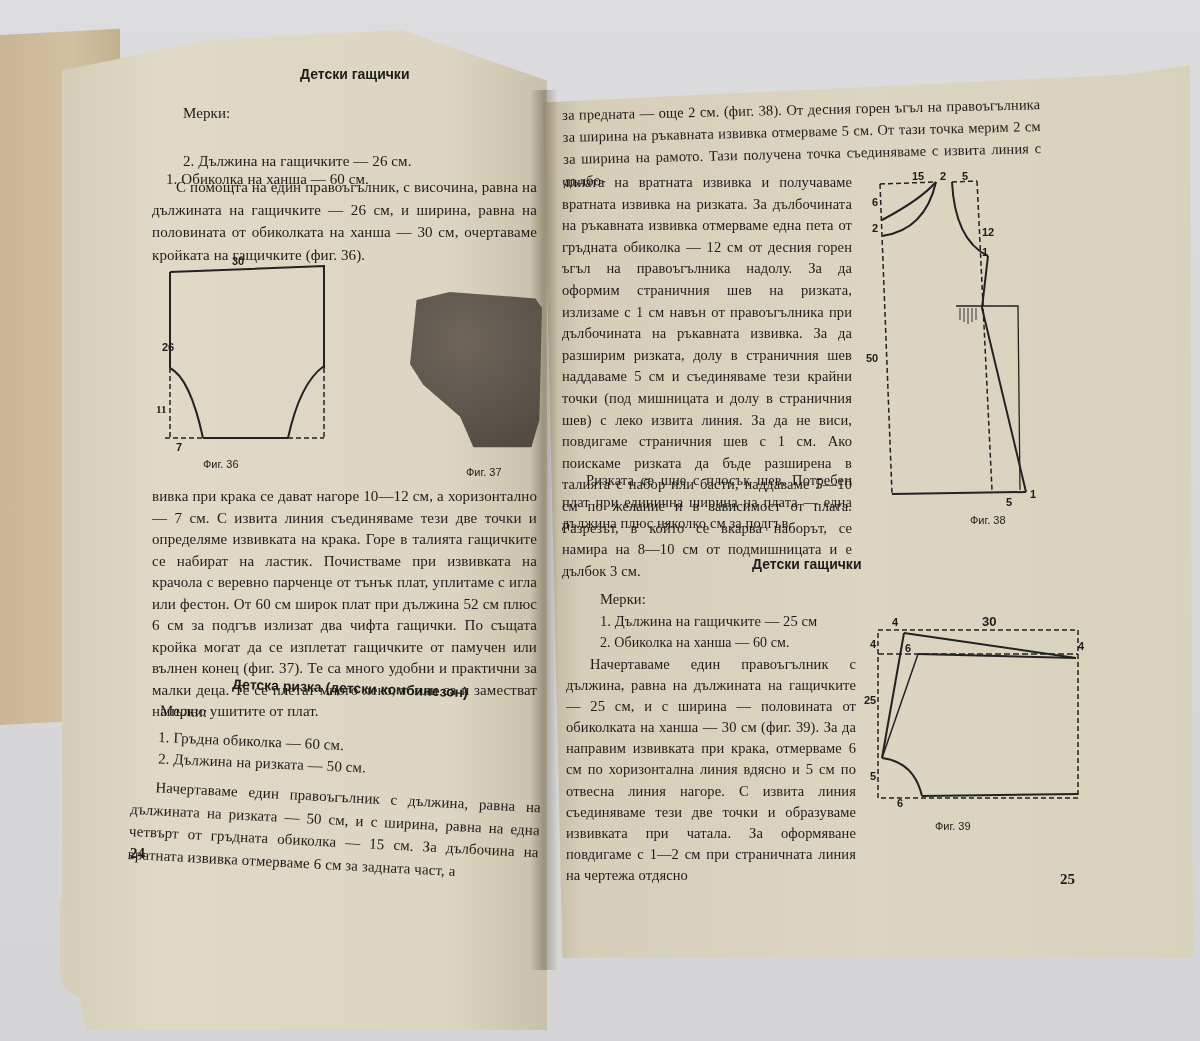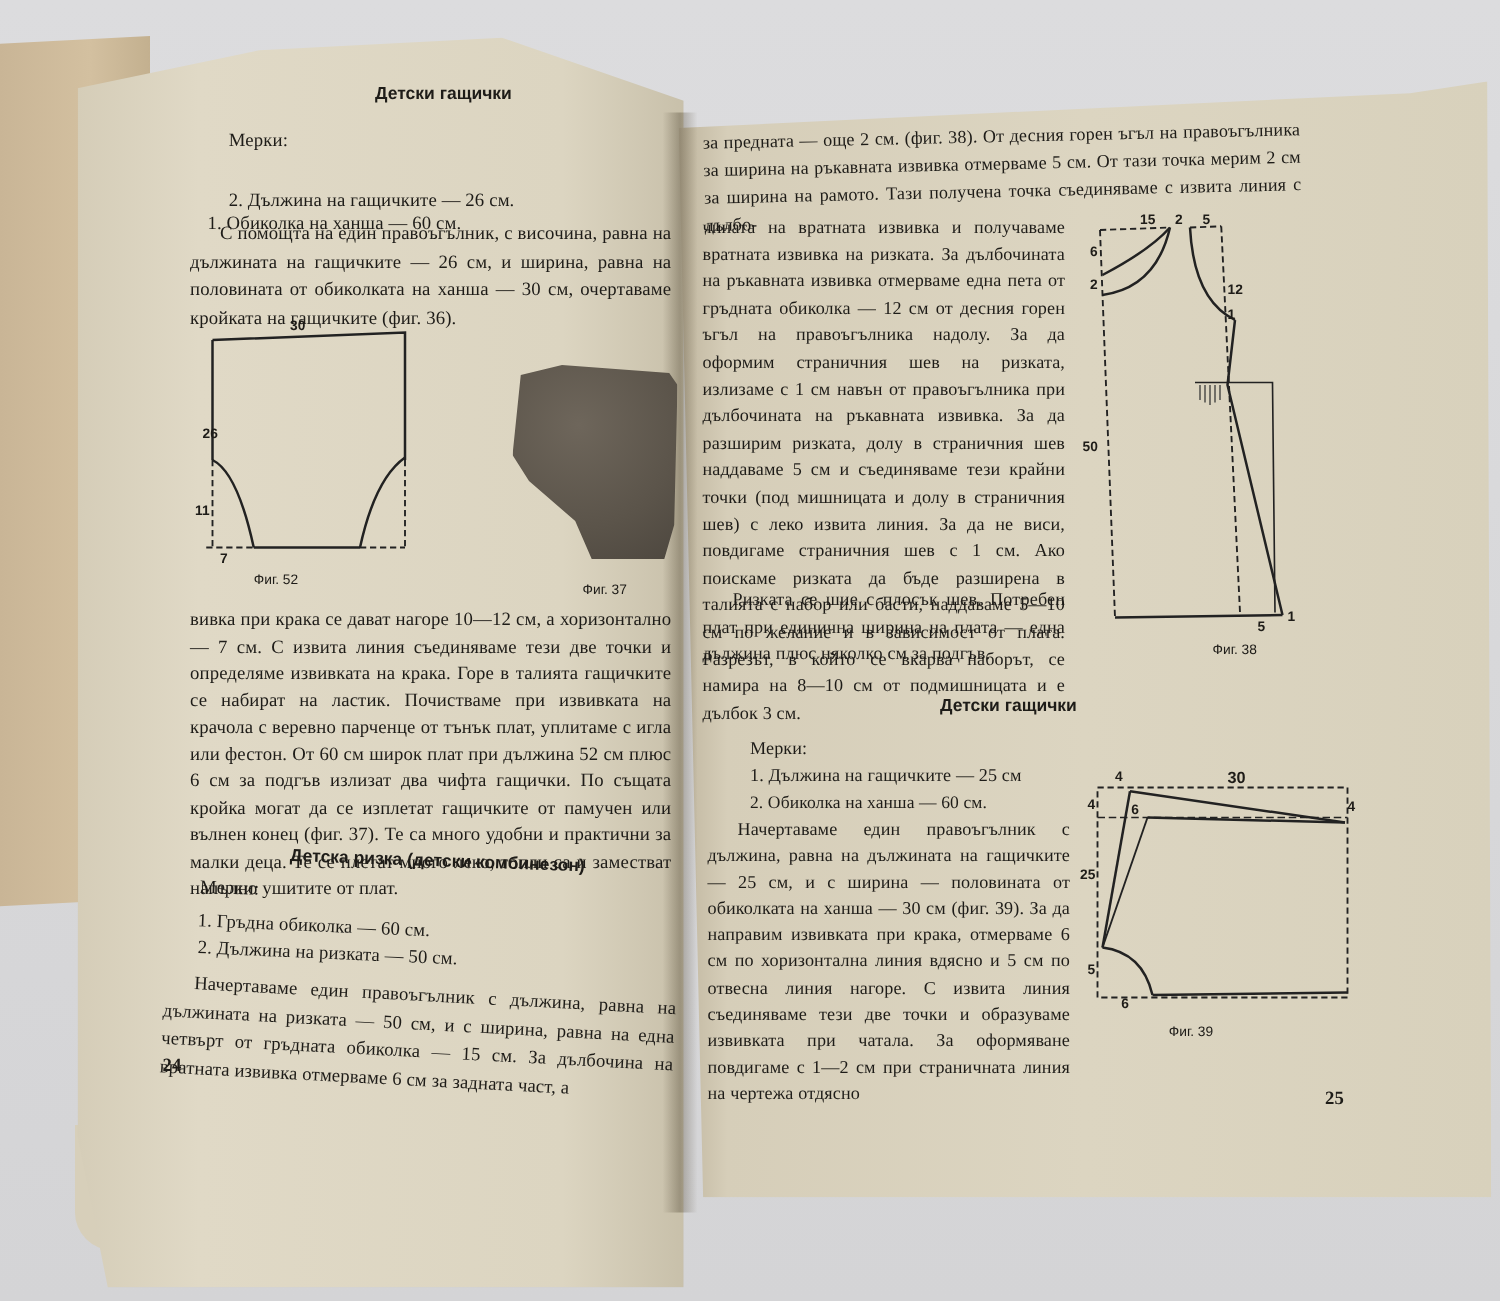--- a/index.html
+++ b/index.html
@@ -47,23 +47,23 @@
   <path d="M10,110 Q30,120 43,180" fill="none" stroke="#222" stroke-width="2"></path>
   <path d="M164,108 Q140,125 128,180" fill="none" stroke="#222" stroke-width="2"></path>
   <line x1="43" y1="180" x2="128" y2="180" stroke="#222" stroke-width="2"></line>
   <line x1="10" y1="110" x2="10" y2="180" stroke="#222" stroke-width="1.5" stroke-dasharray="5,3"></line>
   <line x1="164" y1="110" x2="164" y2="180" stroke="#222" stroke-width="1.5" stroke-dasharray="5,3"></line>
   <line x1="5" y1="180" x2="43" y2="180" stroke="#222" stroke-width="1.5" stroke-dasharray="5,3"></line>
   <line x1="128" y1="180" x2="164" y2="180" stroke="#222" stroke-width="1.5" stroke-dasharray="5,3"></line>
 </svg>
 <div class="figcap" style="left:232px;top:255px;font-weight:bold;">30</div>
 <div class="figcap" style="left:162px;top:341px;font-weight:bold;">26</div>
-<div class="figcap" style="left:156px;top:403px;font-weight:bold;">11</div>
+<div class="figcap" style="left:156px;top:403px;font-weight:bold;font-family:Liberation Serif, serif;">11</div>
 <div class="figcap" style="left:176px;top:441px;font-weight:bold;">7</div>
-<div class="figcap" style="left:203px;top:458px;">Фиг. 52</div>
+<div class="figcap" style="left:203px;top:458px;">Фиг. 36</div>
 
 <div class="knit"></div>
 <div class="figcap" style="left:466px;top:466px;">Фиг. 37</div>
 
 <p class="txt para" style="left:152px;top:486px;width:385px;line-height:21.5px;">вивка при крака се дават нагоре 10—12 см, а хоризонтално — 7 см. С извита линия съединяваме тези две точки и определяме извивката на крака. Горе в талията гащичките се набират на ластик. Почистваме при извивката на крачола с веревно парченце от тънък плат, уплитаме с игла или фестон. От 60 см широк плат при дължина 52 см плюс 6 см за подгъв излизат два чифта гащички. По същата кройка могат да се изплетат гащичките от памучен или вълнен конец (фиг. 37). Те са много удобни и практични за малки деца. Те се плетат много леко, топли са и заместват напълно ушитите от плат.</p>
 
 <div class="heading" style="left:232px;top:680px;transform:rotate(2deg);">Детска ризка (детски комбинезон)</div>
 <div class="txt" style="left:160px;top:700px;transform:rotate(2deg);">Мерки:</div>
 <div class="txt" style="left:158px;top:730px;transform:rotate(2.5deg);">1. Гръдна обиколка — 60 см.</div>
 <div class="txt" style="left:158px;top:752px;transform:rotate(2.5deg);">2. Дължина на ризката — 50 см.</div>

